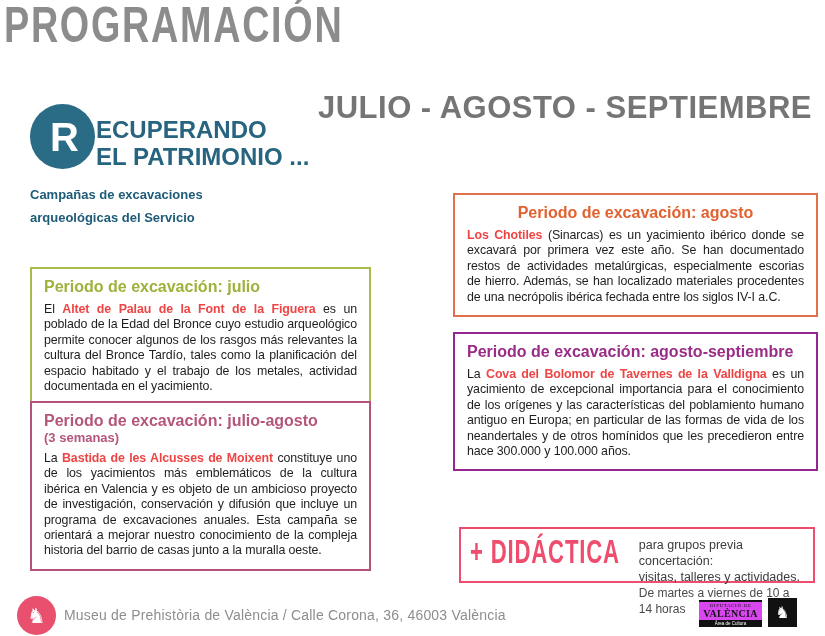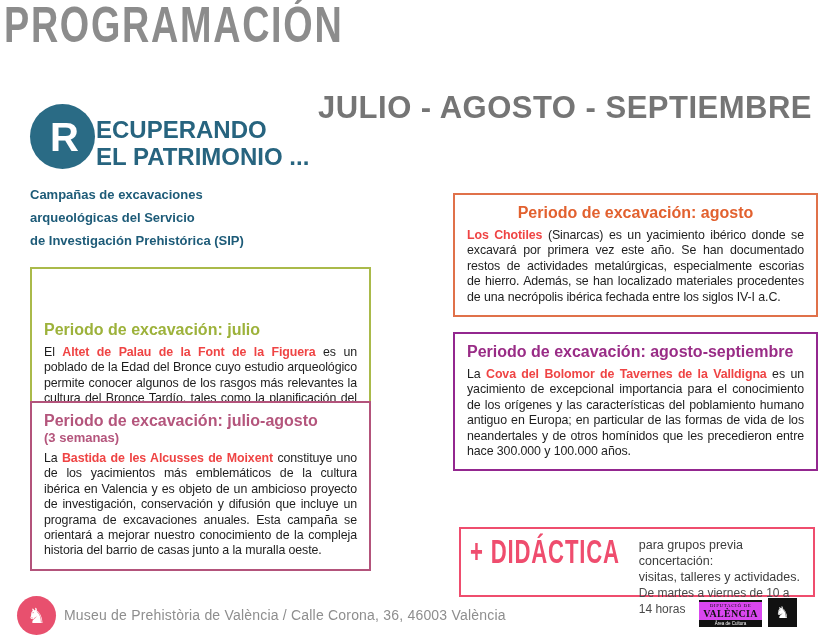--- a/index.html
+++ b/index.html
@@ -42,30 +42,30 @@
   
   .pbox { position:absolute; background:#fff; border:2px solid #000; padding:8px 12px 10px; }
   .ptitle { font-weight:700; font-size:16px; line-height:19px; }
   .psubtitle { font-weight:700; font-size:13px; line-height:15px; }
   .pbody {
     margin-top:6px; font-size:12.4px; line-height:15.4px;
     text-align:justify; color:#1e1e1e; letter-spacing:-0.1px;
   }
   .pbold { font-weight:700; color:#ef4444; }
   #box-julio        { left:30px;  top:267px; width:341px; border-color:#aaba4a; }
-  #box-julio .ptitle { color:#9db23b;margin-top:43px; }
+  #box-julio .ptitle { color:#9db23b; }
   #box-julio-agosto { left:30px;  top:401px; width:341px; border-color:#b3537b; }
   #box-julio-agosto .ptitle, #box-julio-agosto .psubtitle { color:#b4557c; }
   #box-agosto       { left:453px; top:193px; width:365px; border-color:#e0714a; }
   #box-agosto .ptitle { color:#e2612f;text-align:center; }
   #box-agosto-sept  { left:453px; top:332px; width:365px; border-color:#93278f; }
   #box-agosto-sept .ptitle { color:#992c86; }
   
   .didactica {
-    position:absolute; left:459px; top:527px; width:356px; height:70px;
+    position:absolute; left:459px; top:527px; width:356px; height:56px;
     border:2px solid #ef4d6e; display:flex; align-items:flex-start; padding:6px 9px;
   }
   .didactica-label {
     font-size:27px; font-weight:800; color:#ef4d6e; letter-spacing:1px;
     transform:scale(0.82,1.22); transform-origin:left top; white-space:nowrap;
     margin-right:-14px; line-height:1.1;
   }
   .didactica-text { font-size:12.5px; line-height:16px; color:#3c3c3c; padding-top:2px; }
   .didactica-text .small-line { font-size:12px; color:#4a4a4a; }
   
@@ -109,21 +109,20 @@
     <span class="badge-initial">R</span>
   </div>
   <div class="program-name">
     <div>ECUPERANDO</div>
     <div>EL PATRIMONIO ...</div>
   </div>
 
   <div class="intro">
     <div>Campañas de excavaciones</div>
     <div>arqueológicas del Servicio</div>
-    <div>de Investigación Prehistórica (SIP)</div>
   </div>
 
   <div class="pbox" id="box-julio">
     <div class="ptitle">Periodo de excavación: julio</div>
     <div class="pbody">
       <span>El </span><span class="pbold">Altet de Palau de la Font de la Figuera</span><span> es un poblado de la Edad del Bronce cuyo estudio arqueológico permite conocer algunos de los rasgos más relevantes la cultura del Bronce Tardío, tales como la planificación del espacio habitado y el trabajo de los metales, actividad documentada en el yacimiento.</span>
     </div>
   </div>
 
   <div class="pbox" id="box-julio-agosto">

